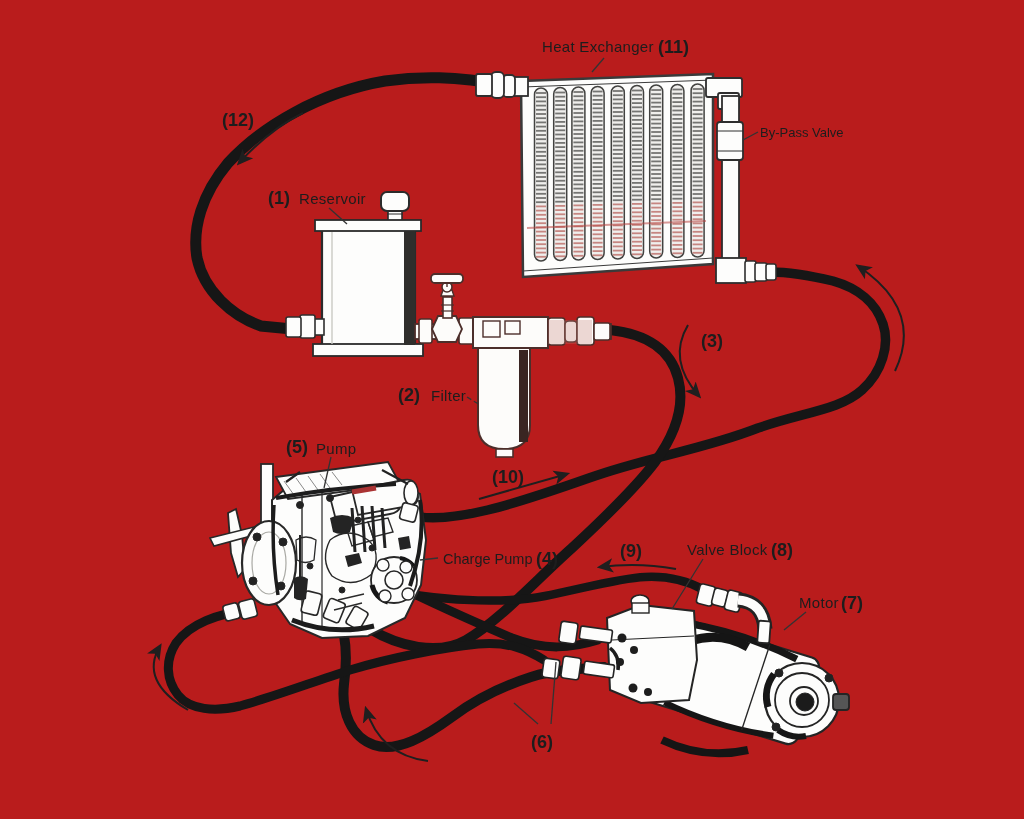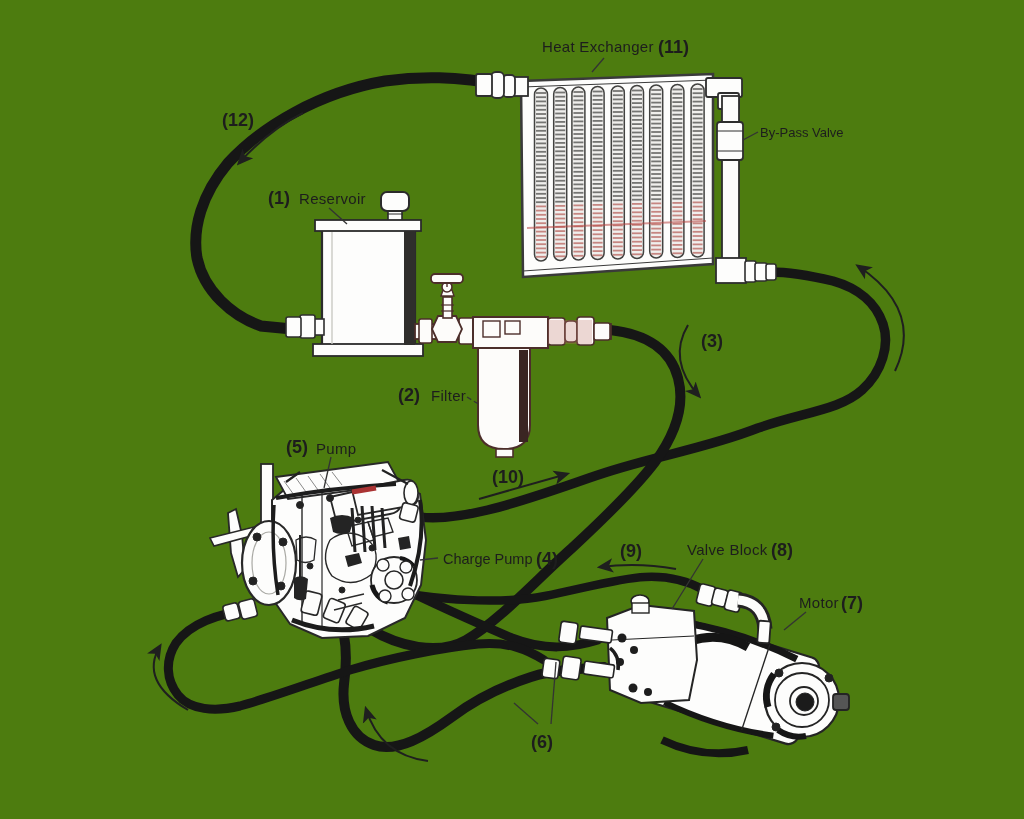--- a/index.html
+++ b/index.html
@@ -1,16 +1,16 @@
 <!DOCTYPE html>
 <html><head>
 <meta charset="utf-8">
 <style>
 html,body{margin:0;padding:0;background:#fbfbfa;}
-#wrap{position:relative;width:1024px;height:819px;overflow:hidden;background:#4d7c0f;
+#wrap{position:relative;width:1024px;height:819px;overflow:hidden;background:#b91c1c;
 font-family:"Liberation Sans", sans-serif;}
 svg{position:absolute;left:0;top:0;}
 text{fill:#1d1d1d;}
 .lbl{font-size:15px;letter-spacing:.3px;}
 .num{font-size:18px;font-weight:bold;letter-spacing:0px;}
 </style>
 </head>
 <body>
 <div id="wrap">
 <svg width="1024" height="819" viewBox="0 0 1024 819" style="filter:blur(0.3px)">

